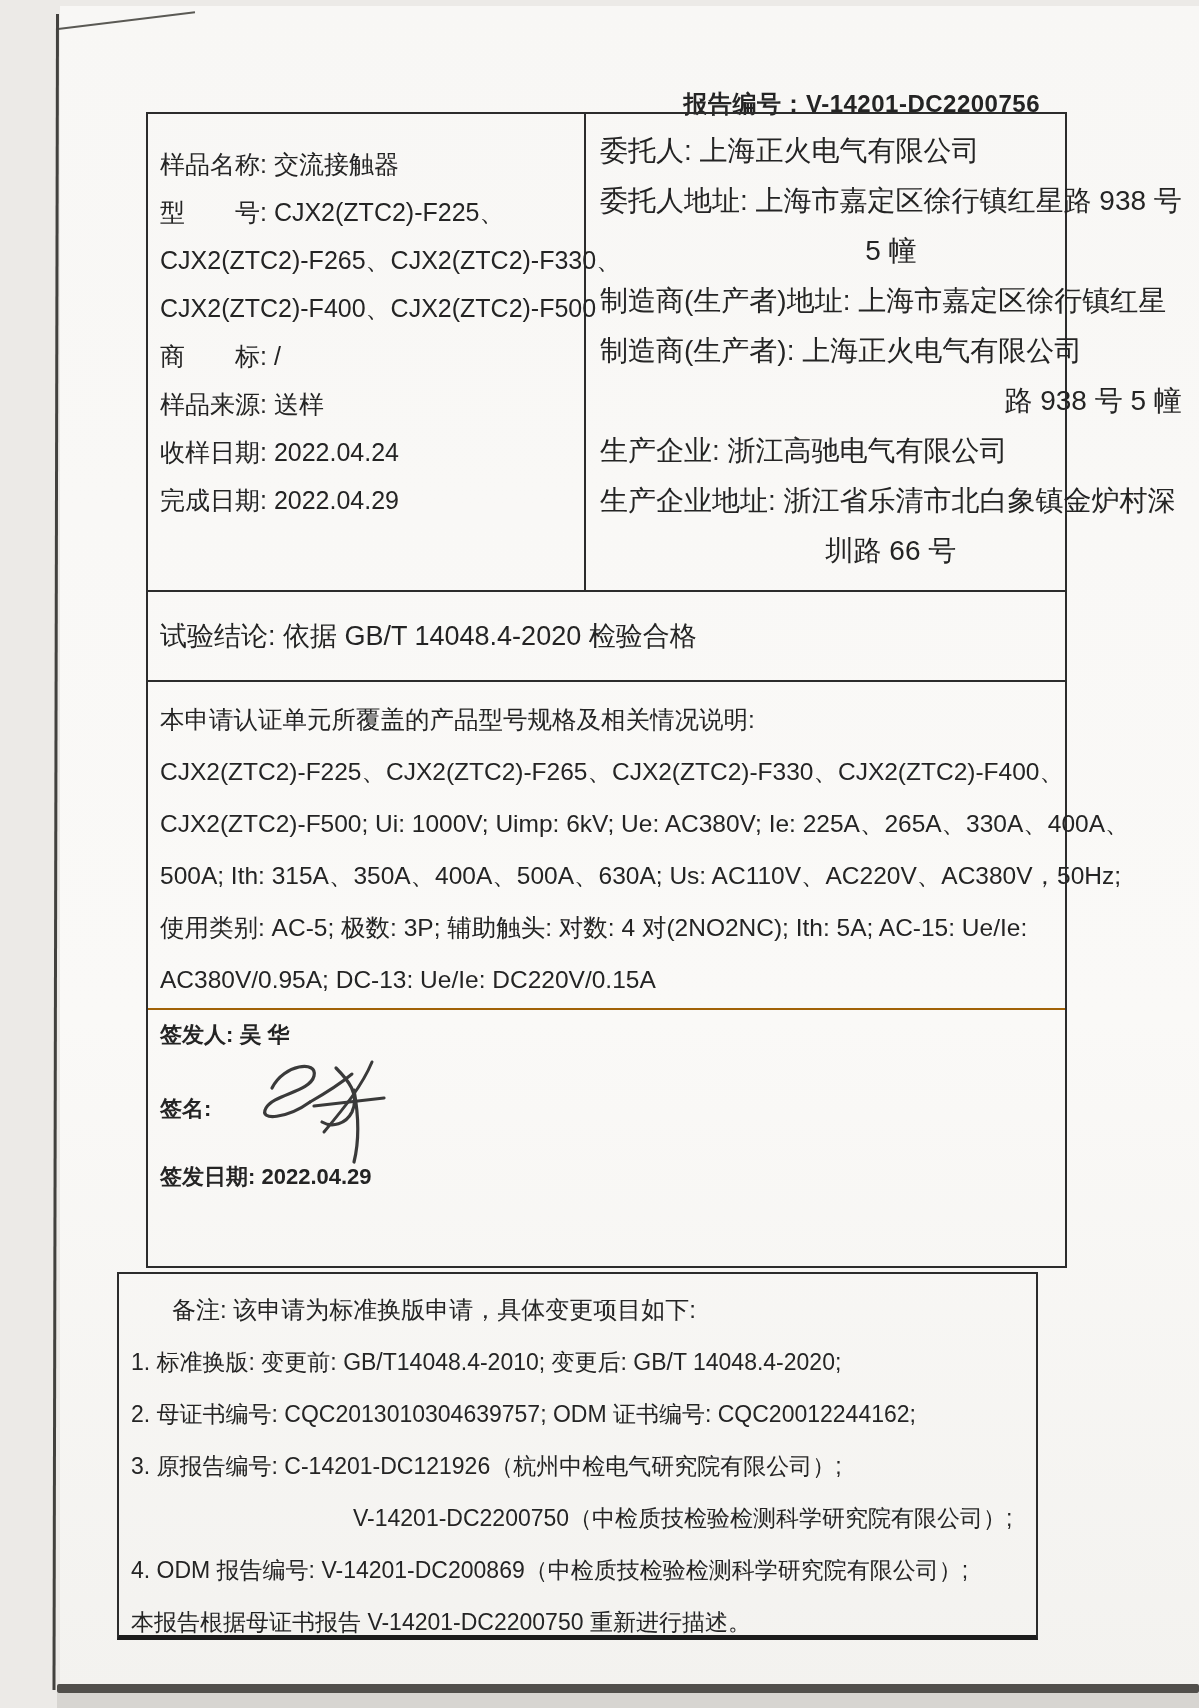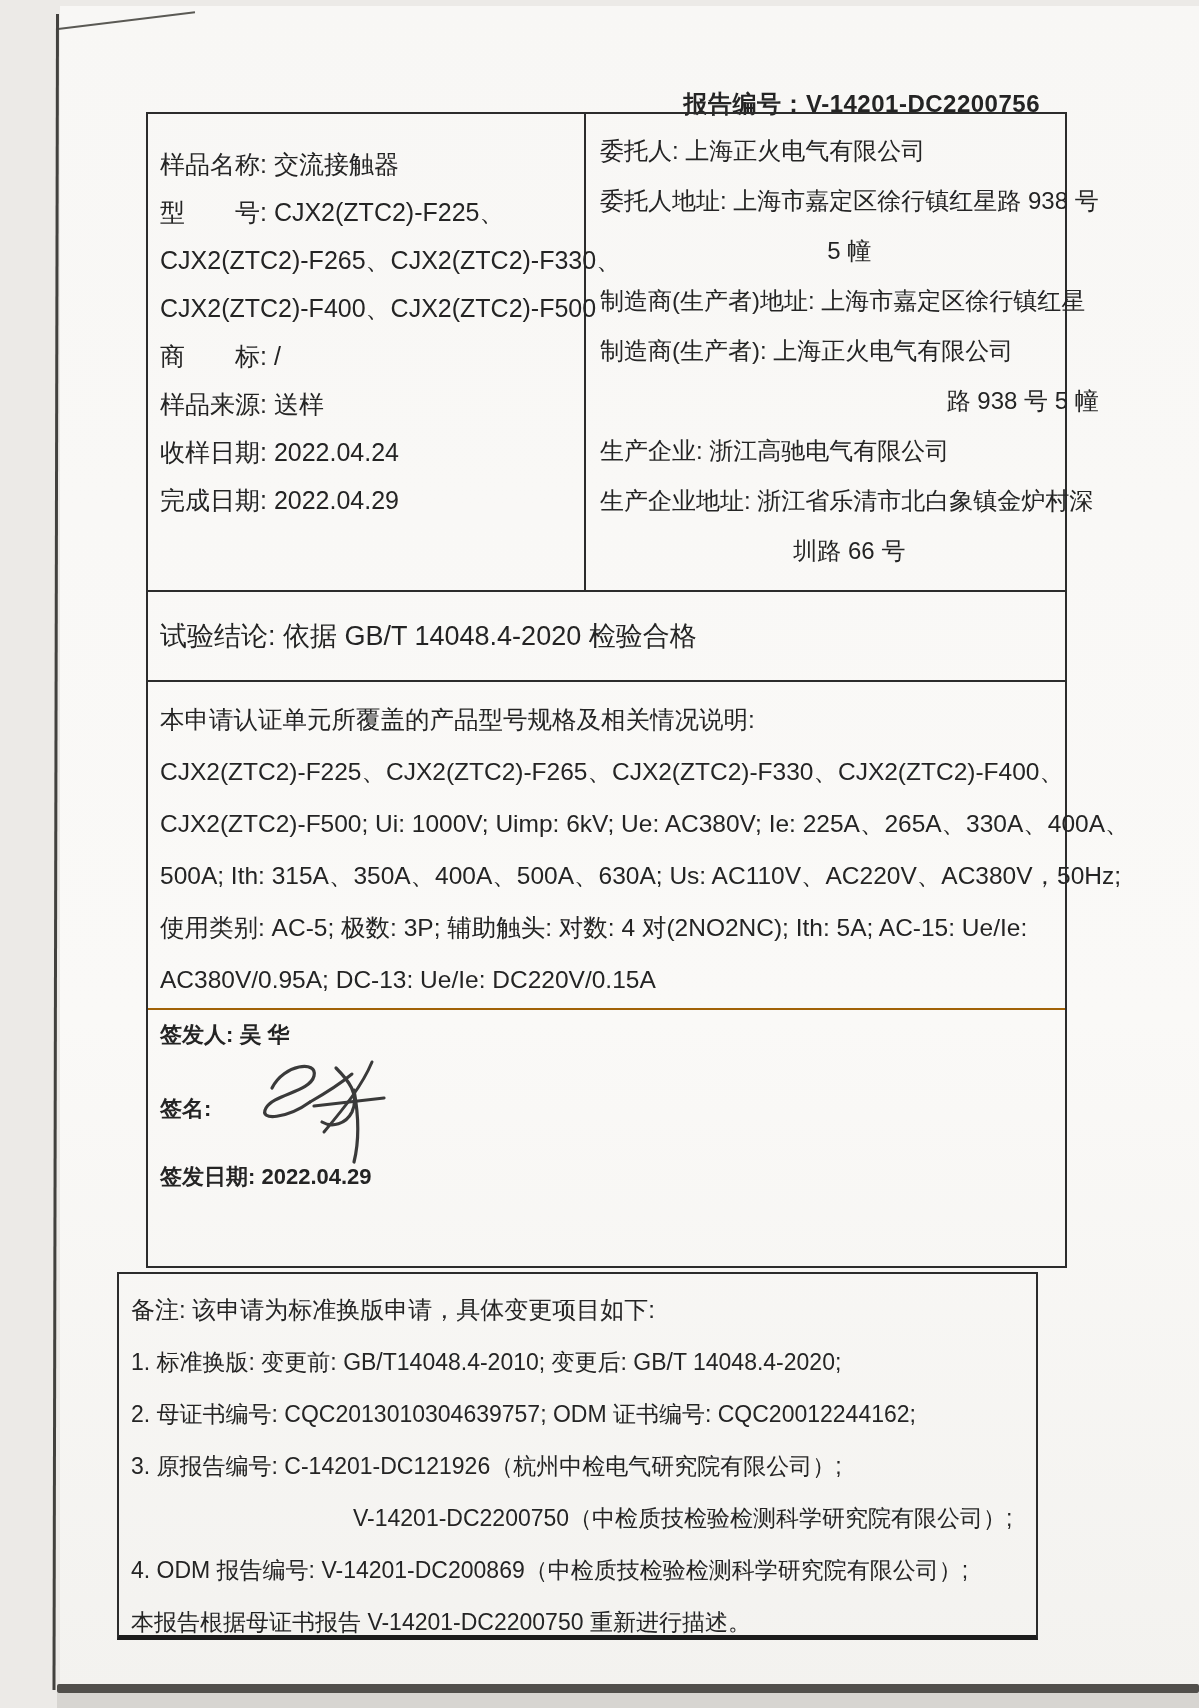--- a/index.html
+++ b/index.html
@@ -40,39 +40,39 @@
   .main-box {
     position:absolute; left:117px; top:112px; width:921px; height:1156px;
     border:2px solid #2c2c2c; background:transparent;margin-left:29px;
   }
   .row1 { position:relative; width:100%; height:478px; border-bottom:2px solid #2c2c2c; display:flex; }
   .cell-left {
     width:438px; height:100%; border-right:2px solid #2c2c2c;
     padding:26px 4px 0 12px; font-size:25px; line-height:48px; white-space:nowrap;
   }
   .cell-right {
-    flex:1; height:100%; padding:12px 4px 0 14px; font-size:24px; line-height:50px; white-space:nowrap;
+    flex:1; height:100%; padding:12px 4px 0 14px; font-size:28px; line-height:50px; white-space:nowrap;
   }
   .cell-right .center { text-align:center; white-space:normal; }
   .cell-right .center-right { text-align:right; padding-left:120px; }
   .row2 { position:relative; width:100%; height:90px; border-bottom:2px solid #2c2c2c;
     font-size:27px; display:flex; align-items:center; padding-left:12px; }
   .row3 { position:relative; width:100%; height:328px; border-bottom:2px solid #a16207;
     padding:12px 4px 0 12px; font-size:24.5px; line-height:52px; white-space:nowrap; }
   .row4 { position:relative; width:100%; height:254px; font-size:22px;font-weight:bold; }
   .issuer-line  { position:absolute; left:12px; top:10px; }
   .sign-label   { position:absolute; left:12px; top:84px; }
   .signature-svg{ position:absolute; left:96px; top:40px; }
   .issue-date   { position:absolute; left:12px; top:152px; }
   .remarks-box {
     position:absolute; left:117px; top:1272px; width:921px; height:368px;
     border:2px solid #2c2c2c; border-bottom:5px solid #1c1c1c;
     padding:10px 4px 0 12px; font-size:23px; line-height:52px; white-space:nowrap;
   }
-  .remarks-box .remark-title { font-size:24px; }
+  .remarks-box .remark-title { font-size:24px;margin-left:41px; }
   .remarks-box .indent { padding-left:222px; }
   .txt { color:#242424; }
 </style>
 </head>
 <body>
 
 <div class="paper"></div>
 <div class="page-corner-fold"></div>
 <div class="page-edge-left"></div>
 <div class="page-edge-bottom-soft"></div>

